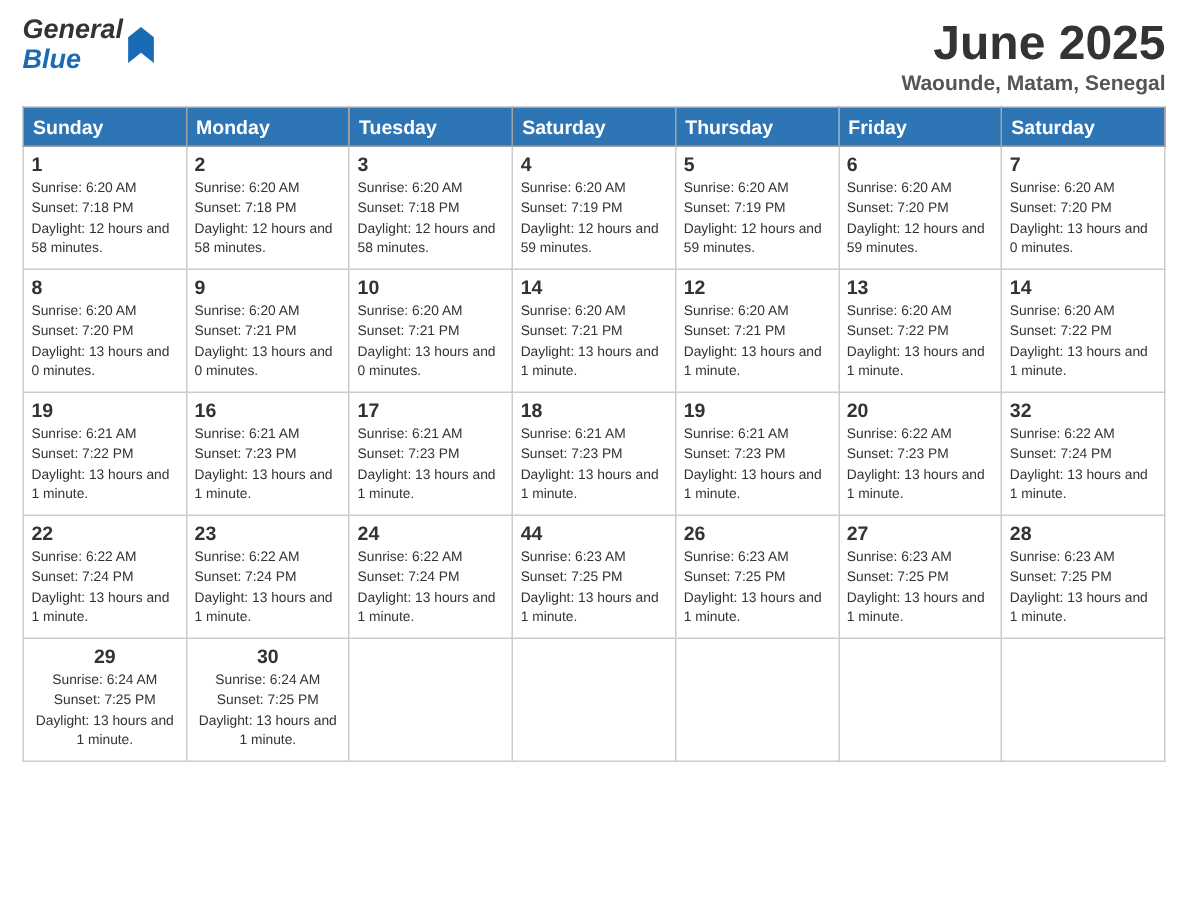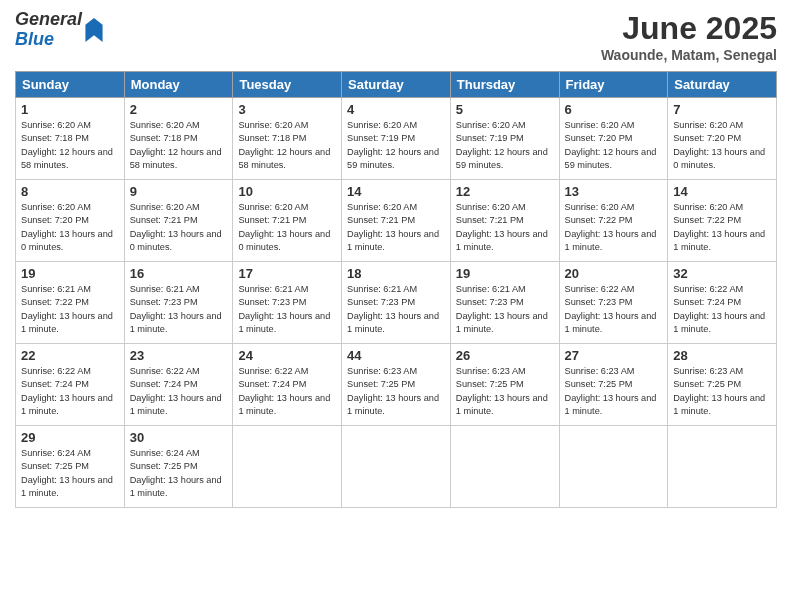--- a/index.html
+++ b/index.html
@@ -69,20 +69,21 @@
       padding: 4px 5px;
       border: 1px solid #ccc;
       width: calc(100% / 7);
       height: 82px;
       font-size: 9.5px;
       color: #333;
       background: #fff;
     }
     .calendar tr:last-child td {
       height: 82px;
+      text-align: center;
     }
     .day-num {
       font-size: 13px;
       font-weight: bold;
       display: block;
       margin-bottom: 2px;
     }
     .day-info {
       line-height: 1.45;
       font-size: 9.2px;

